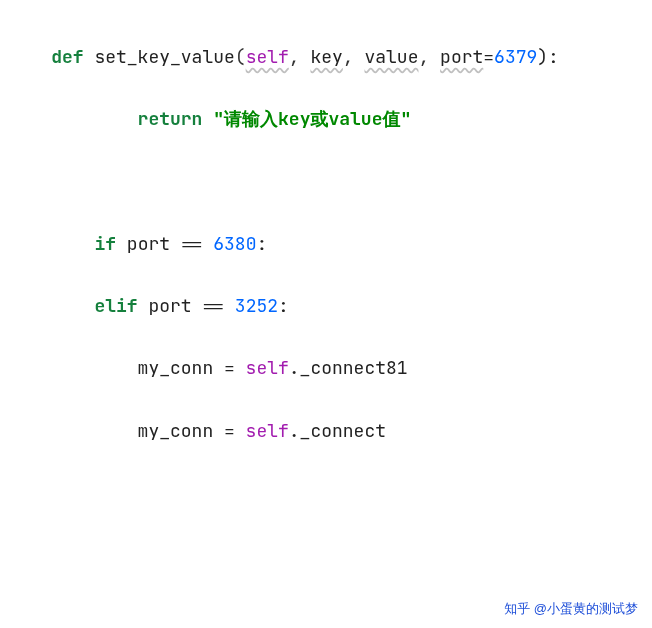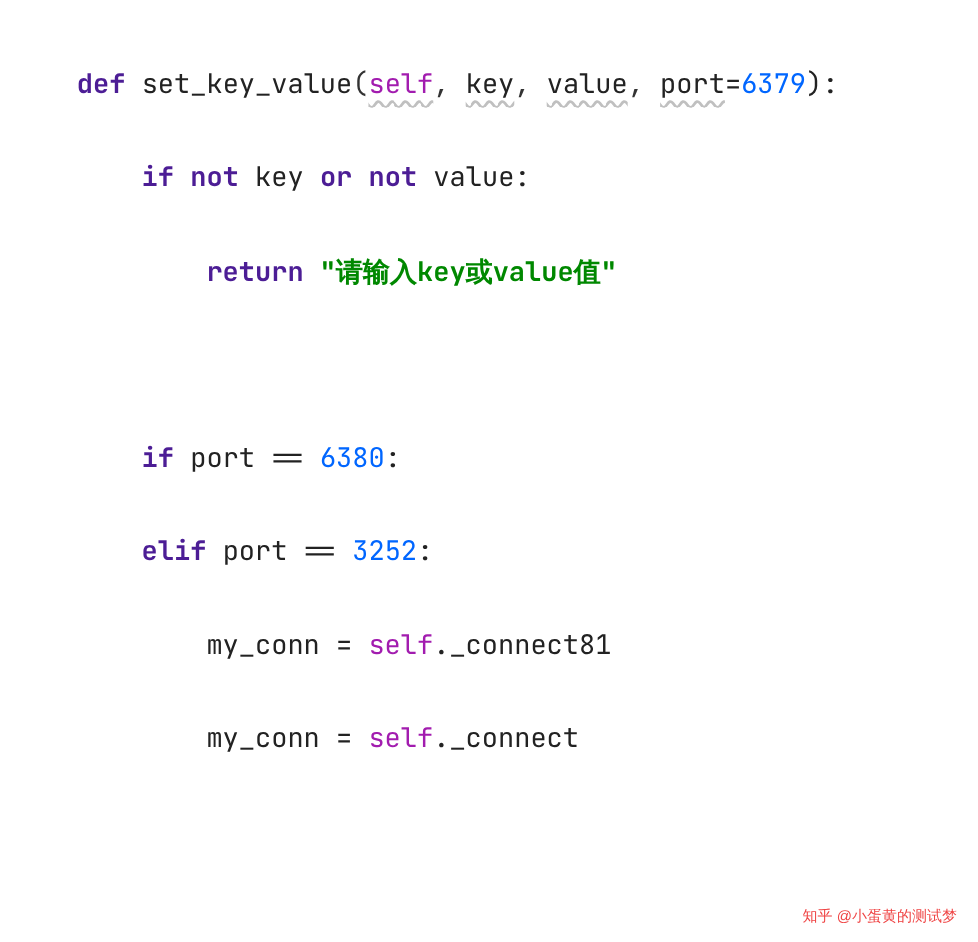--- a/index.html
+++ b/index.html
@@ -17,42 +17,41 @@
     }
     .code-container {
       padding: 10px 8px;
       white-space: pre;
       position: relative;
     }
     .line {
       white-space: pre;
       position: relative;
     }
-    .kw { color: #4c1d95; font-weight: bold; }
+    .kw { color: #15803d; font-weight: bold; }
     .self { color: #a21caf; }
     .param-underline { text-decoration-line: underline; text-decoration-style: wavy; text-decoration-color: #c0c0c0; text-underline-offset: 4px; }
     .num { color: #0066FF; }
     .str { color: #008800; font-weight: bold; }
     .normal { color: #222222; }
     .watermark {
       position: absolute;
       bottom: 8px;
       right: 14px;
       font-family: sans-serif;
-      font-size: 10px;
-      color: #ef4444;
+      font-size: 13px;
+      color: #1d4ed8;
       font-weight: 500;
     }
   </style>
 </head>
 <body>
 
 <div class="code-container">
 <div class="line">    <span class="kw">def</span> <span class="normal">set_key_value</span>(<span class="self param-underline">self</span>, <span class="normal param-underline">key</span>, <span class="normal param-underline">value</span>, <span class="normal param-underline">port</span><span class="normal">=</span><span class="num">6379</span><span class="normal">):</span></div>
-<div class="line">        <span class="kw">if</span> <span class="kw">not</span> <span class="normal">key</span> <span class="kw">or</span> <span class="kw">not</span> <span class="normal">value:</span></div>
 <div class="line">            <span class="kw">return</span> <span class="str">"请输入key或value值"</span></div>
 <div class="line"> </div>
 <div class="line">        <span class="kw">if</span> <span class="normal">port ==</span> <span class="num">6380</span><span class="normal">:</span></div>
 <div class="line">        <span class="kw">elif</span> <span class="normal">port ==</span> <span class="num">3252</span><span class="normal">:</span></div>
 <div class="line">            <span class="normal">my_conn = </span><span class="self">self</span><span class="normal">._connect81</span></div>
 <div class="line">            <span class="normal">my_conn = </span><span class="self">self</span><span class="normal">._connect</span></div>
 
 
 
 

